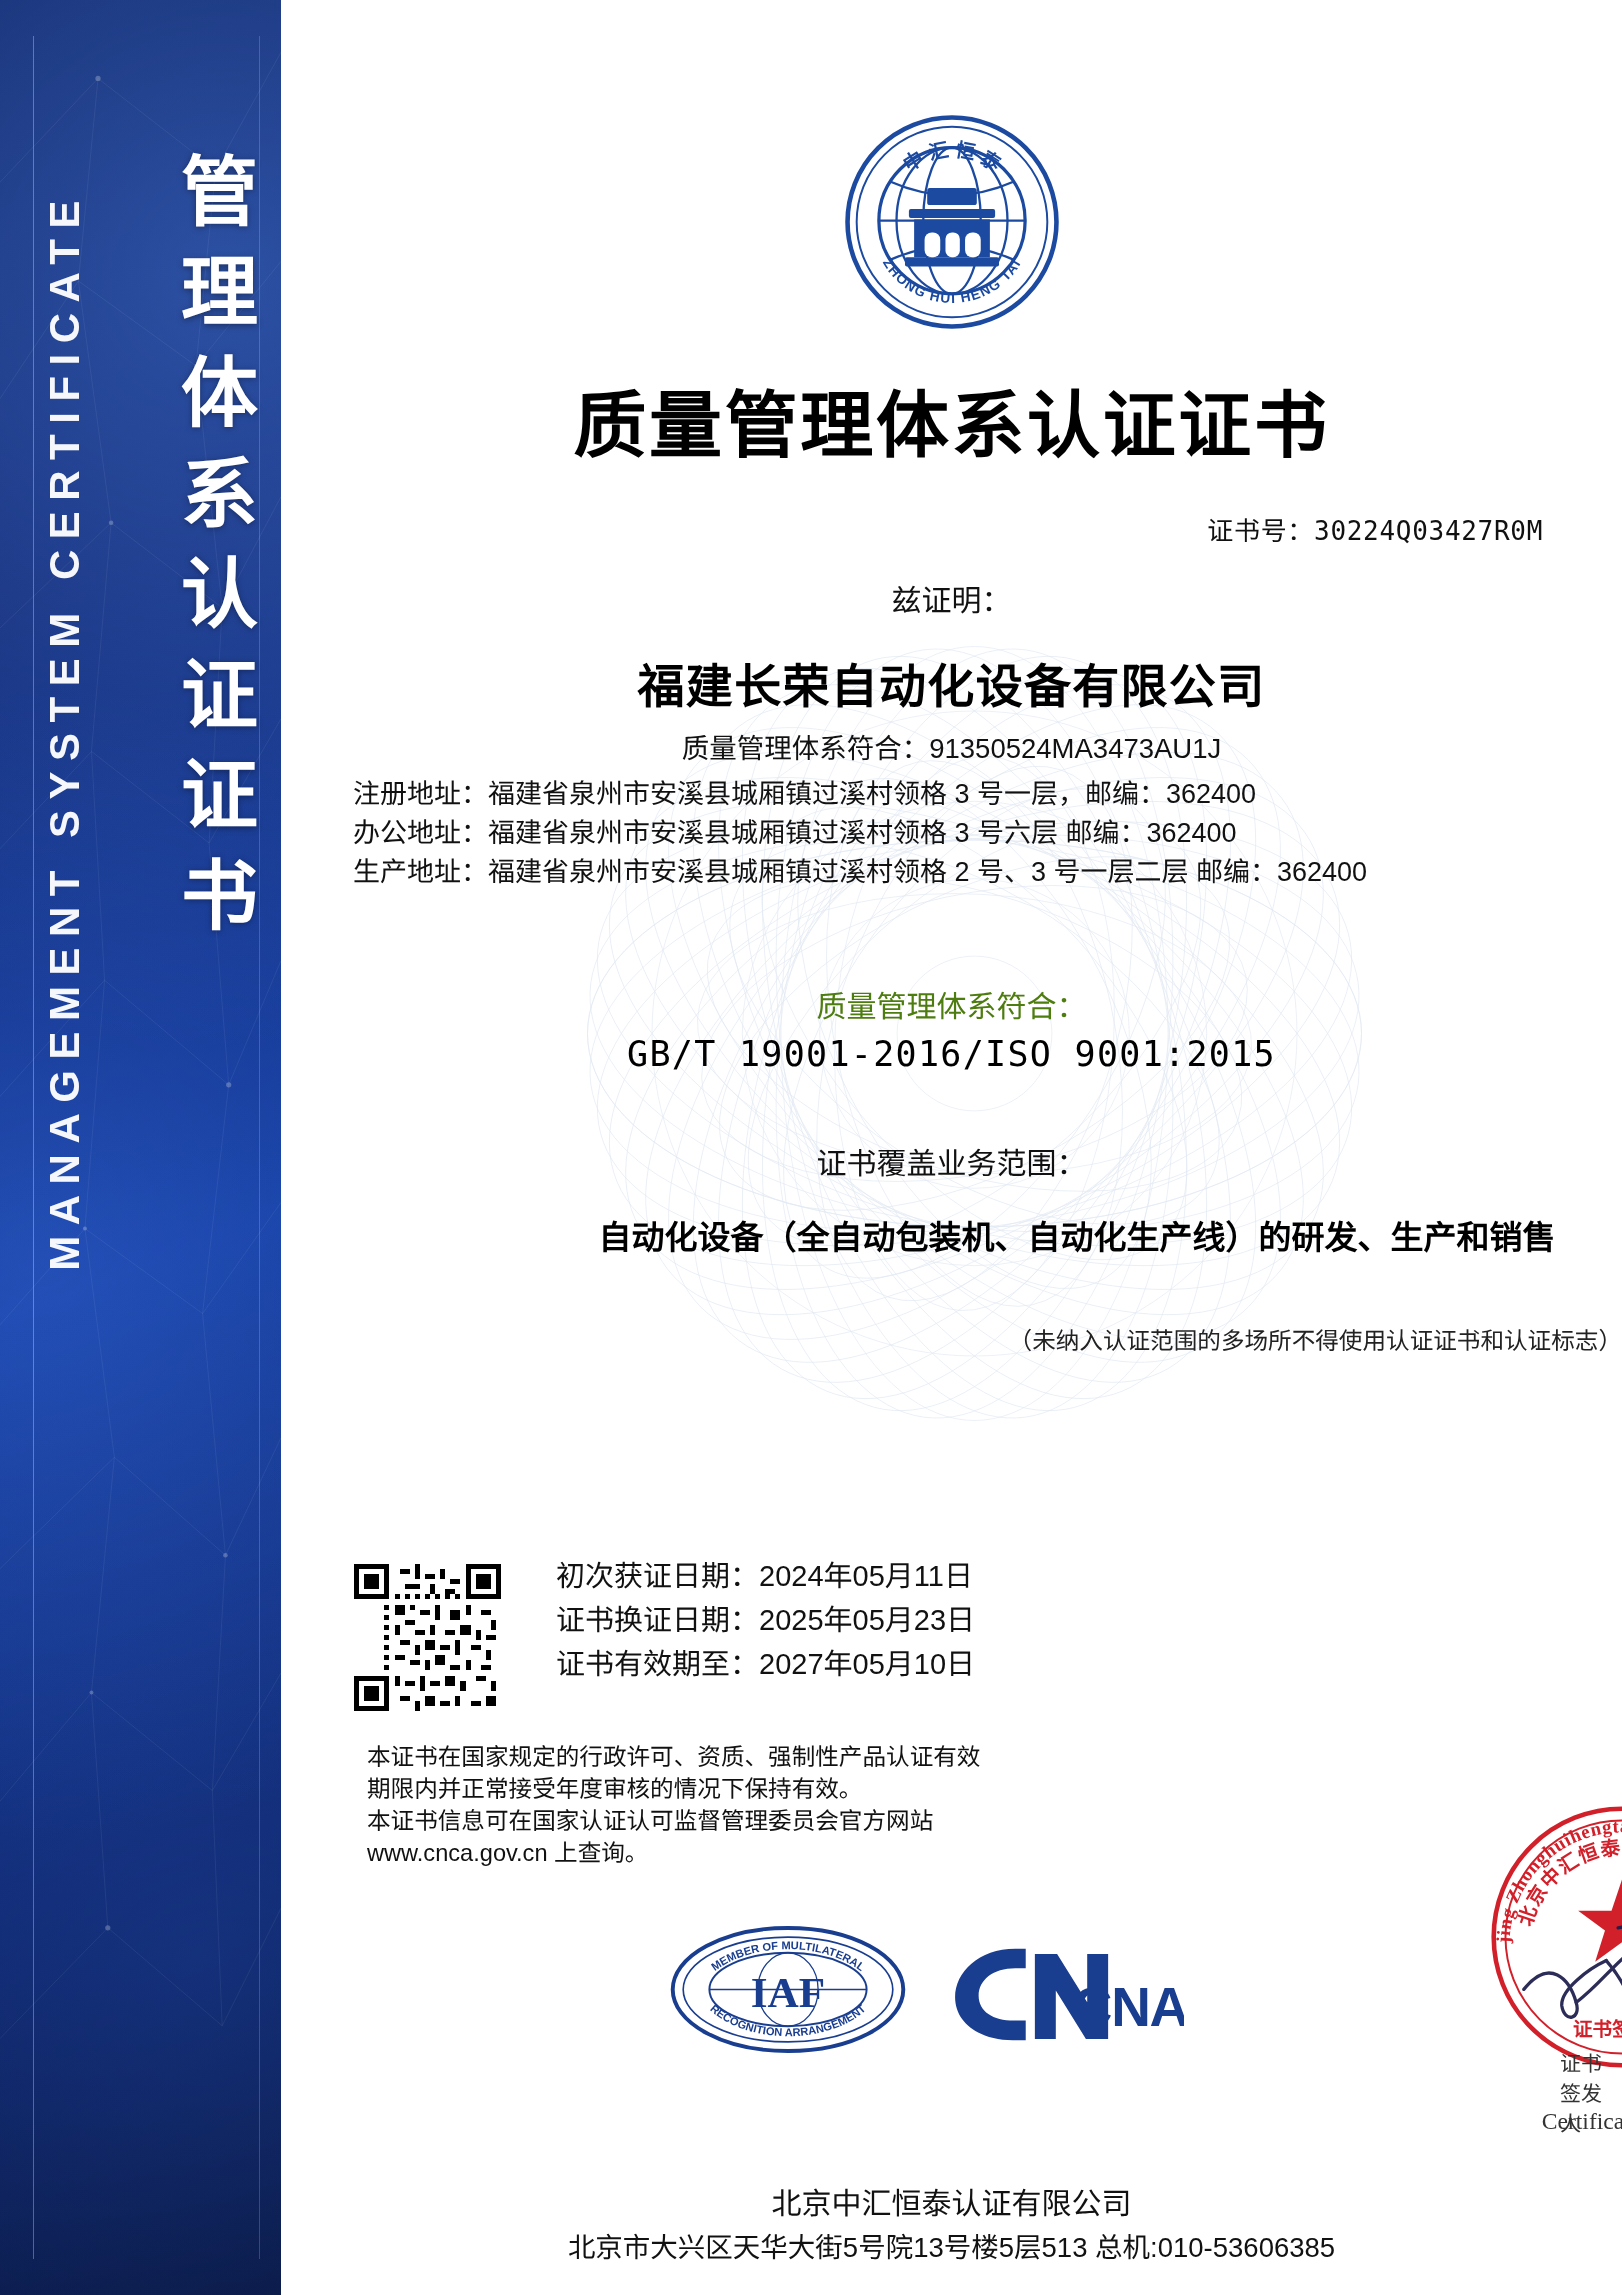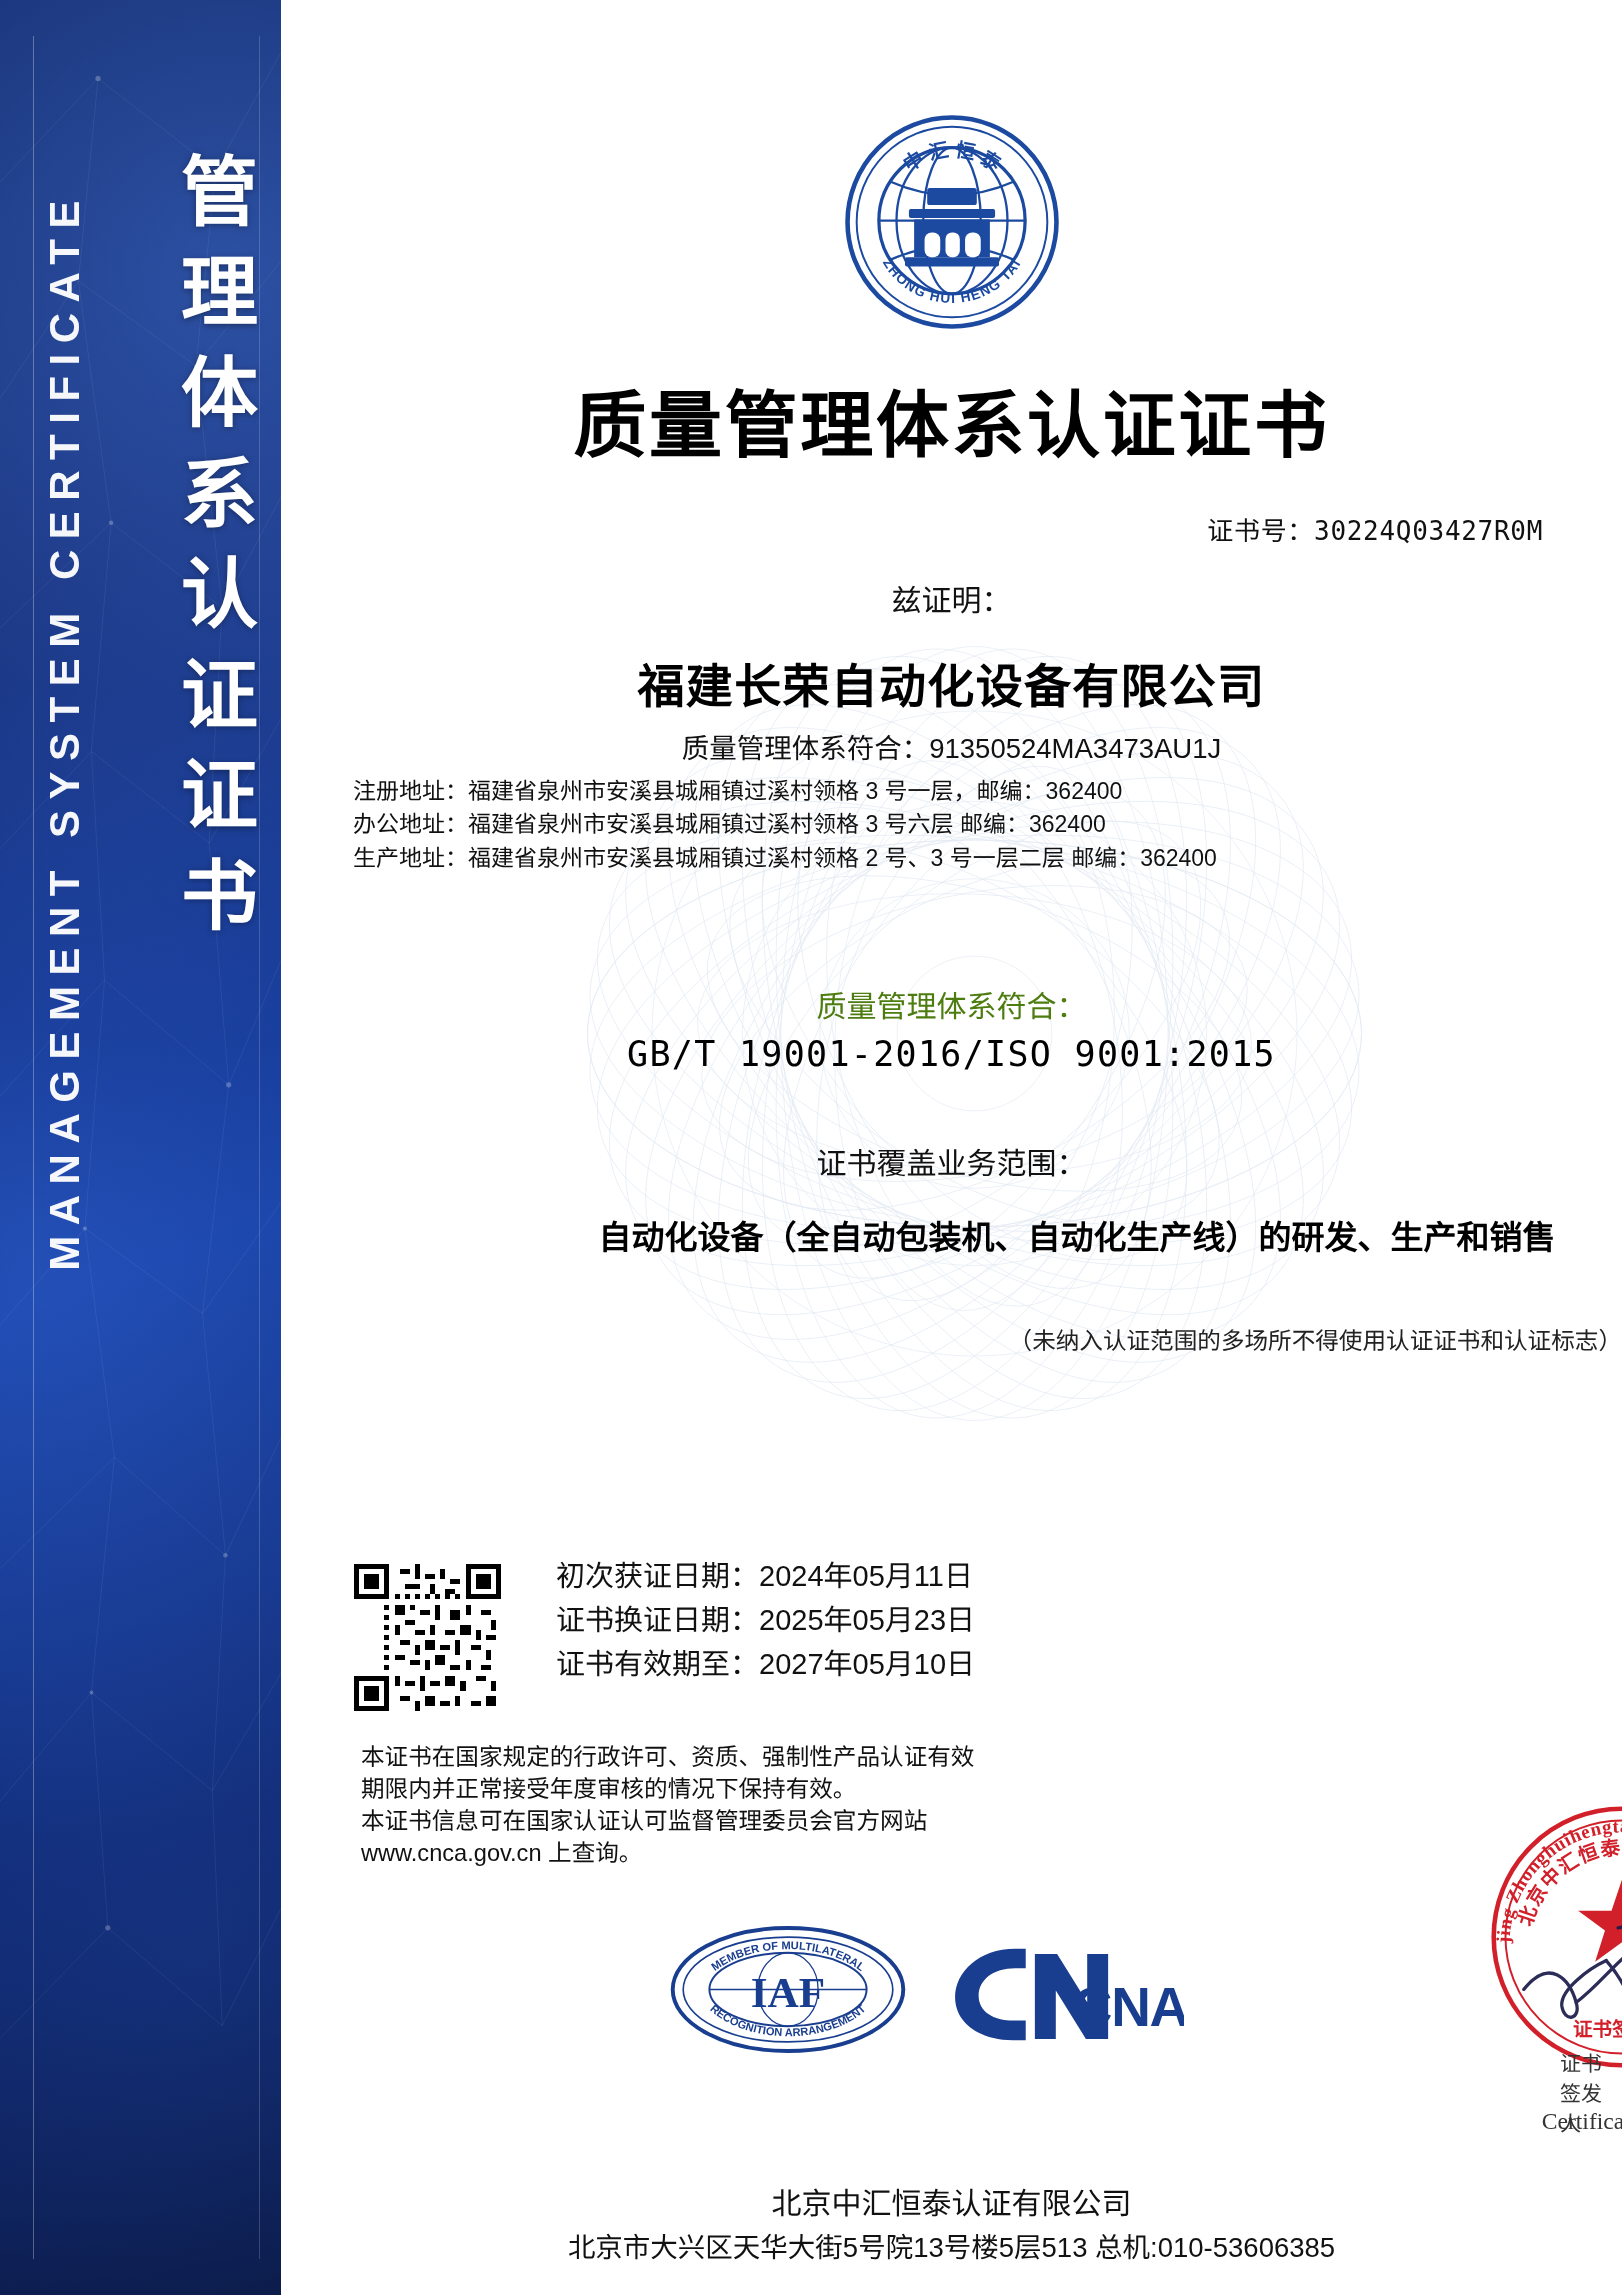--- a/index.html
+++ b/index.html
@@ -165,21 +165,21 @@
     text-align: center;
     font-size: 27.5px;
     color: #111;
   }
 
   .addr-block {
     position: absolute;
     top: 775px;
     left: 72px;
     width: 1197px;
-    font-size: 23px;
+    font-size: 27px;
     line-height: 1.45;
     color: #111;
     text-align: left;
   }
   .addr-line { white-space: normal; }
 
   .std-label {
     position: absolute;
     top: 982px;
     left: 0;
@@ -243,21 +243,21 @@
     left: 275px;
     font-size: 29px;
     line-height: 1.52;
     color: #111;
   }
 
   
   .disclaimer {
     position: absolute;
     top: 1741px;
-    left: 80px;
+    left: 86px;
     width: 851px;
     font-size: 23.6px;
     line-height: 1.36;
     color: #111;
   }
 
   
   .iaf {
     position: absolute;
     top: 1924px;

